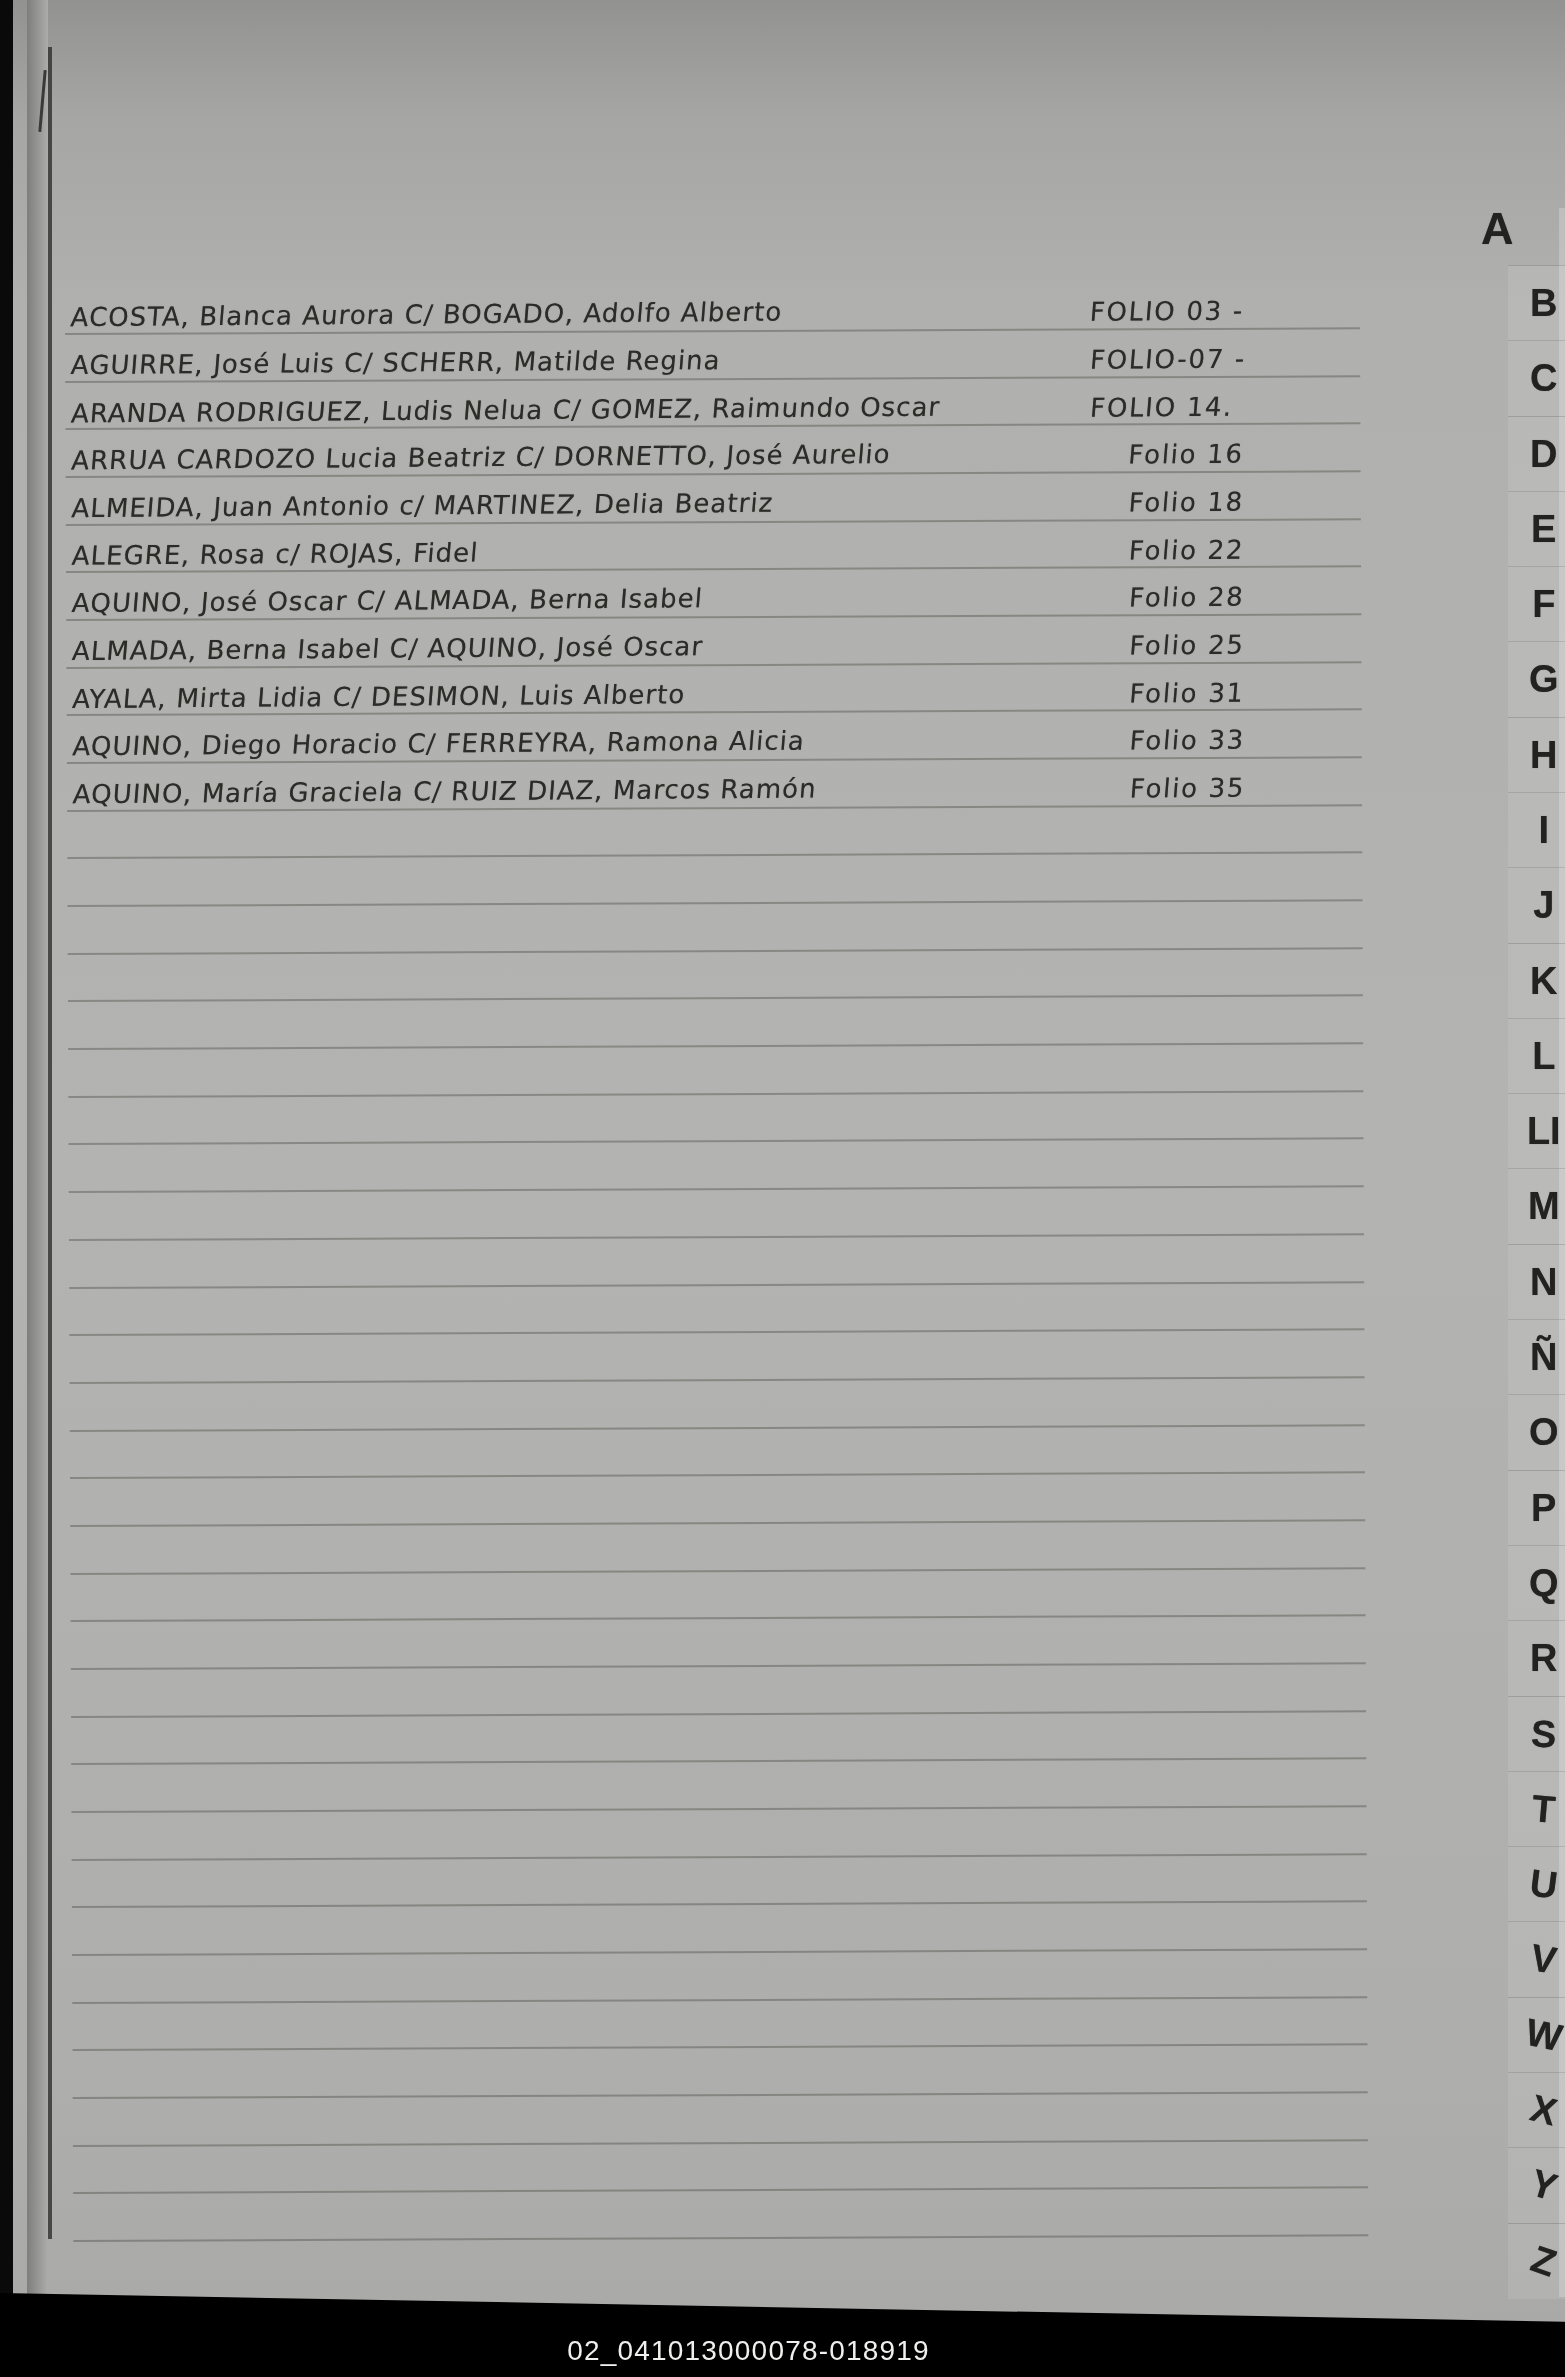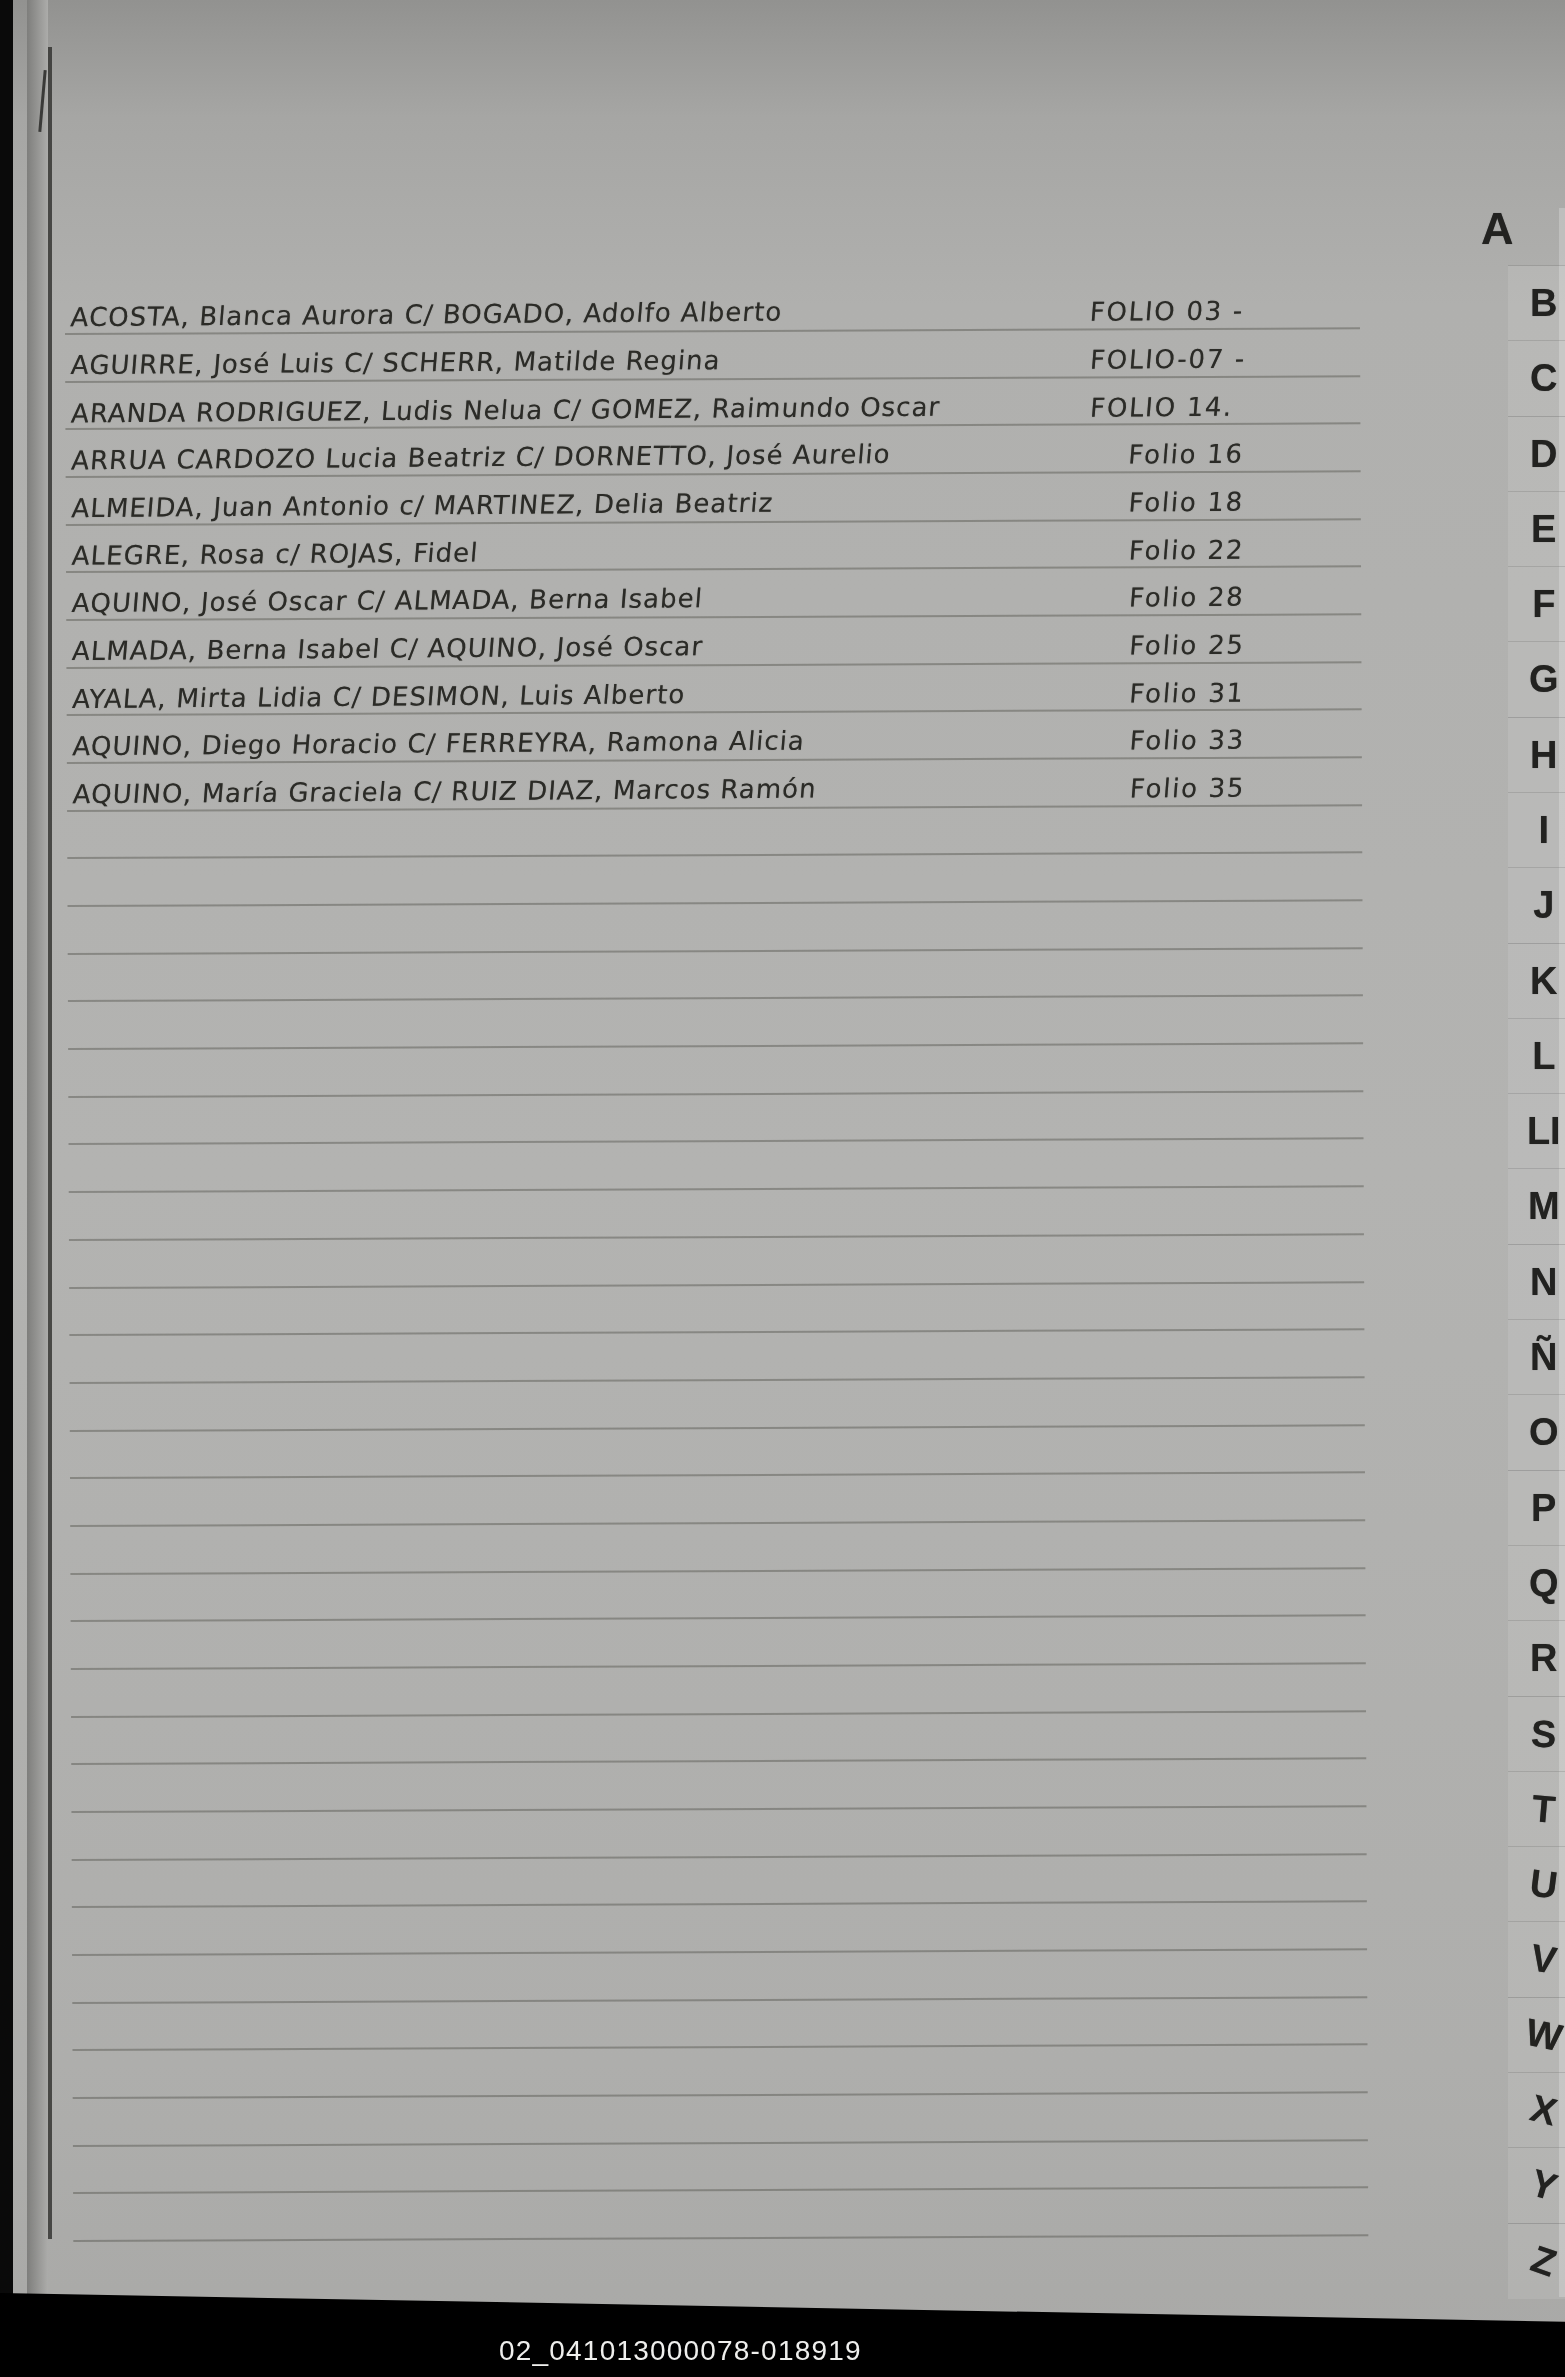--- a/index.html
+++ b/index.html
@@ -54,21 +54,21 @@
     display:flex;align-items:center;justify-content:center;
   }
   .tab-current .tab-letter{font-size:45px;}
   .edge-strip{position:absolute;left:1546px;top:208px;width:19px;height:2089px;background:rgba(236,236,234,.30);}
 
   
   .page-curl-shadow{position:absolute;left:0;top:2293px;width:1623px;height:108px;background:#000;
     transform:rotate(1.05deg);transform-origin:0 0;}
   .footer-bar{position:absolute;left:0;top:2325px;width:1565px;height:52px;background:#000;}
   .scan-id-caption{
-    position:absolute;left:499px;top:2335px;width:499px;
+    position:absolute;left:499px;top:2335px;width:499px;text-align:center;
     font-family:"Liberation Sans",sans-serif;font-size:28px;letter-spacing:1.2px;color:#efefed;
   }
 </style>
 </head>
 <body>
 
 <div class="stage">
 
   <div class="page">
 

